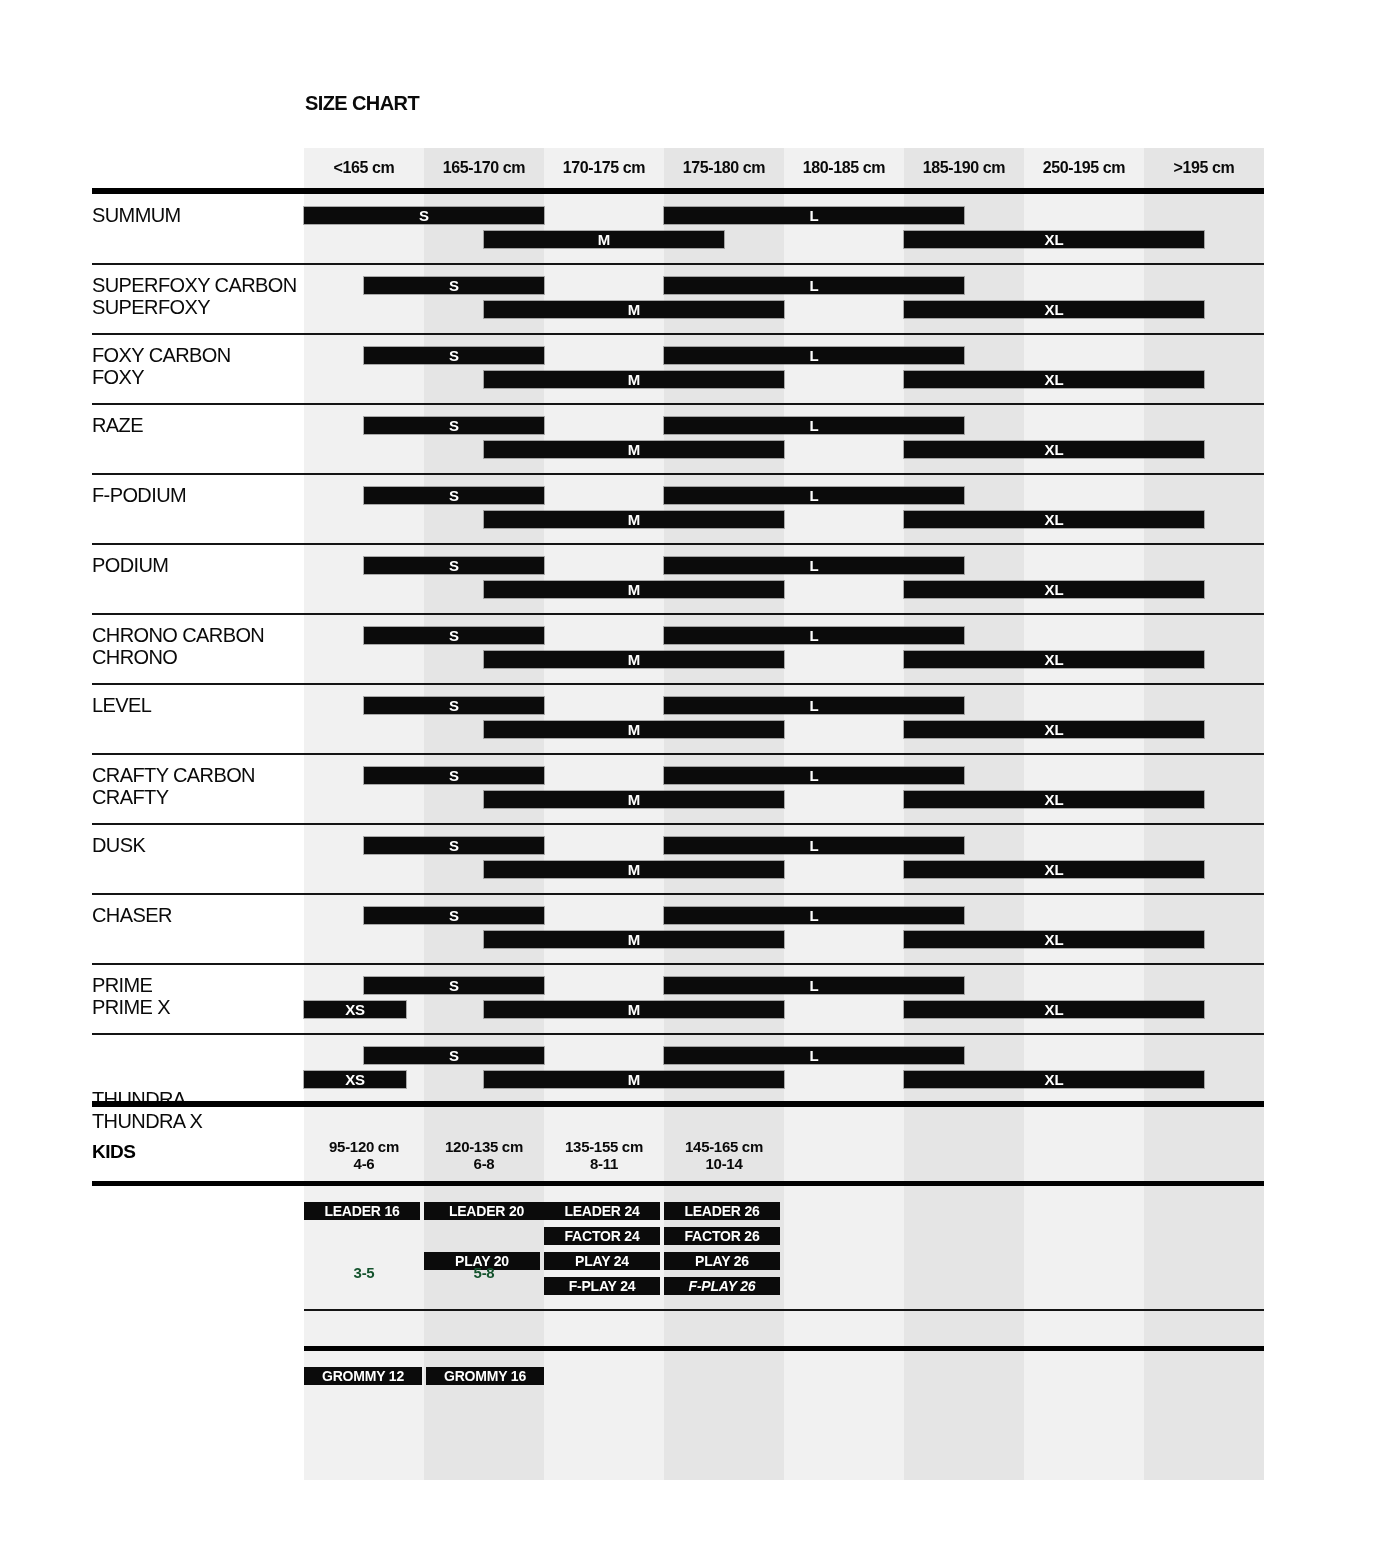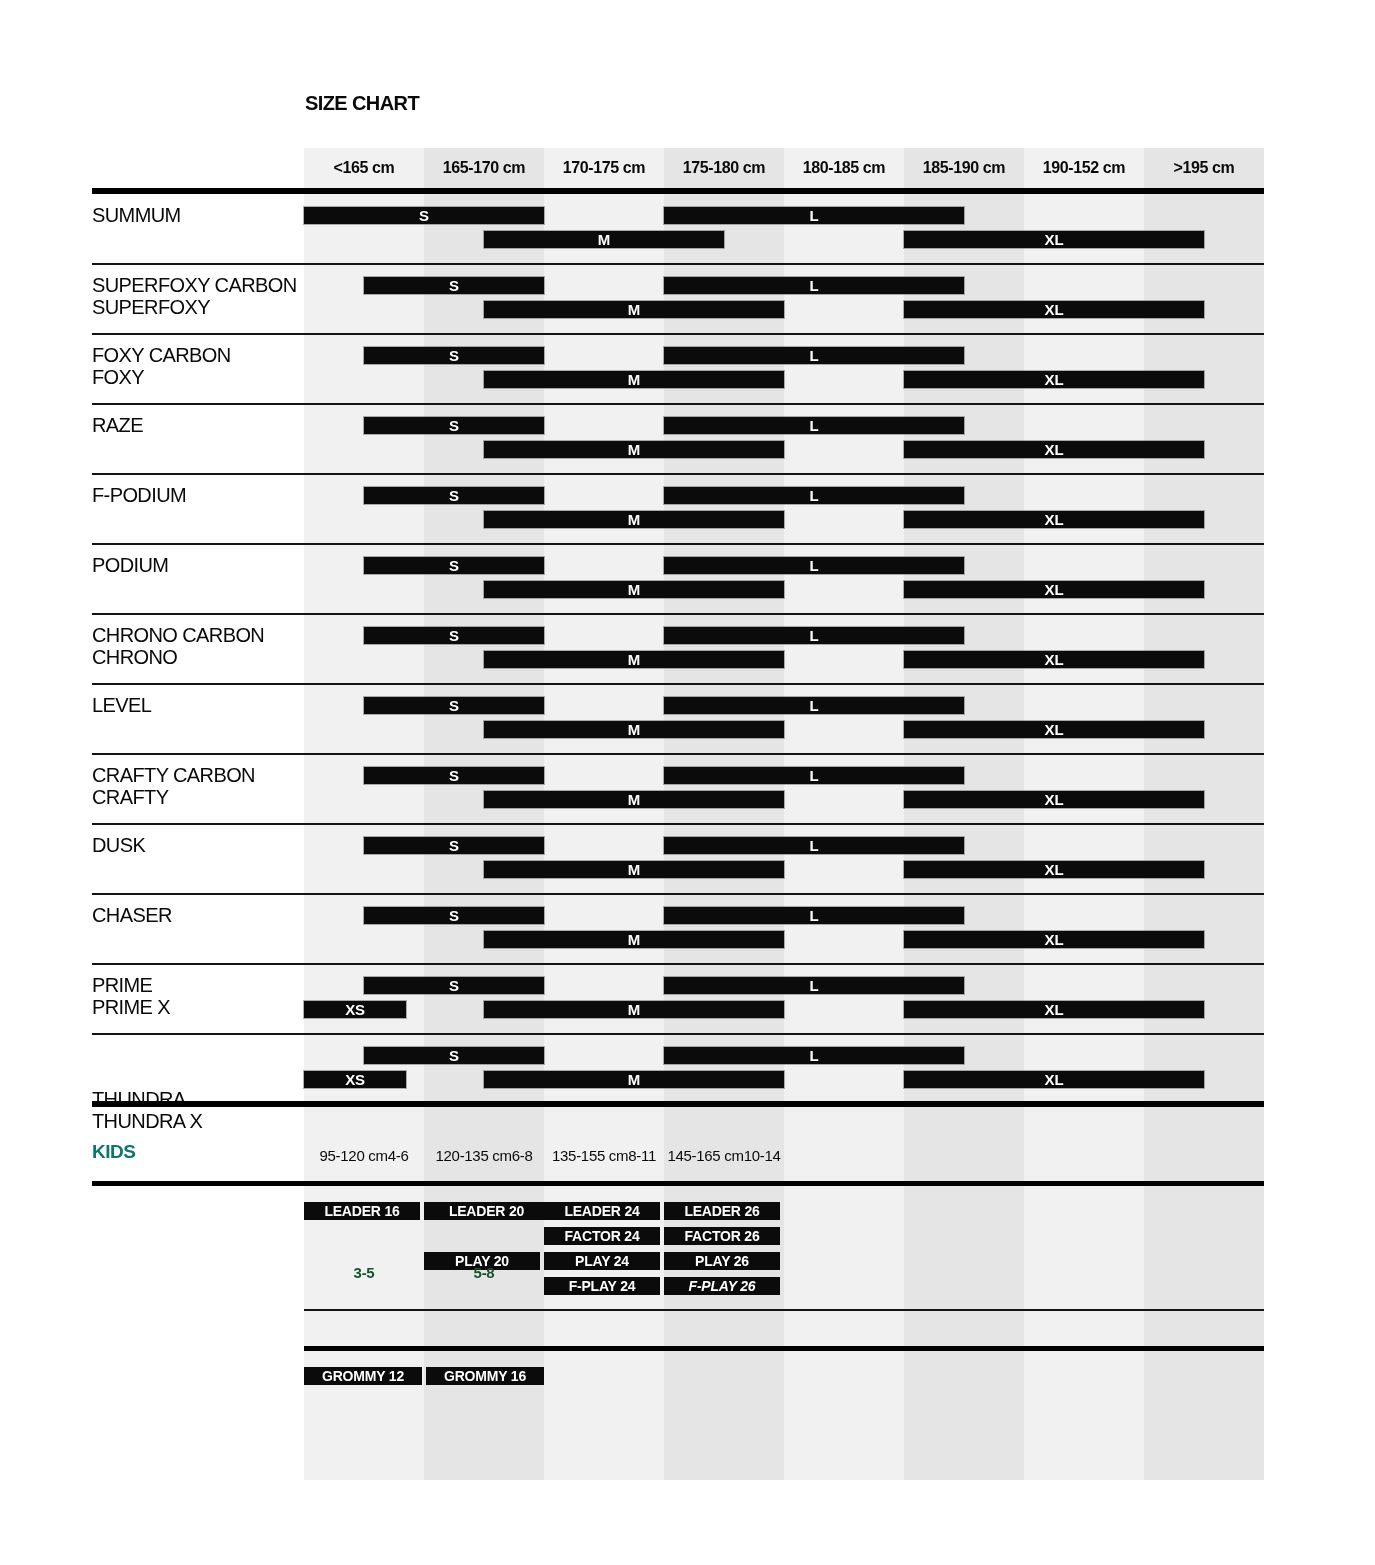--- a/index.html
+++ b/index.html
@@ -30,36 +30,36 @@
     color:#ffffff;font-size:15px;font-weight:700;letter-spacing:-0.2px;
   }
   .kbar{
     position:absolute;height:18px;background:#0b0b0b;
     display:flex;align-items:center;justify-content:center;
     color:#ffffff;font-size:14px;font-weight:700;letter-spacing:-0.2px;
     white-space:nowrap;
   }
   .kidshead{
     position:absolute;top:1138px;height:34px;width:120px;
-    display:flex;flex-direction:row;align-items:center;justify-content:center;
-    font-size:15px;font-weight:400;color:#0a0a0a;line-height:17px;
+    display:flex;flex-direction:column;align-items:center;justify-content:center;
+    font-size:15px;font-weight:700;color:#0a0a0a;line-height:17px;
     letter-spacing:-0.3px;text-align:center;white-space:nowrap;
   }
   .agelabel{
     position:absolute;top:1263px;height:19px;width:120px;
     display:flex;align-items:center;justify-content:center;
     font-size:15px;font-weight:700;color:#14532d;letter-spacing:-0.3px;
   }
   #title{
     position:absolute;left:305px;top:92px;
     font-size:20px;font-weight:700;color:#0a0a0a;letter-spacing:-0.6px;
   }
   #kids-label{
     position:absolute;left:92px;top:1141px;
-    font-size:19px;font-weight:700;color:#0f766e;letter-spacing:-0.5px;
+    font-size:19px;font-weight:700;color:#000000;letter-spacing:-0.5px;
   }
 </style>
 </head>
 <body>
 
 <div id="canvas">
   <div id="title">SIZE CHART</div>
   <div id="kids-label">KIDS</div>
   <div id="built">
       <div class="stripe" style="left: 304px; background: rgb(241, 241, 241);"></div>
@@ -69,21 +69,21 @@
       <div class="stripe" style="left: 784px; background: rgb(241, 241, 241);"></div>
       <div class="stripe" style="left: 904px; background: rgb(229, 229, 229);"></div>
       <div class="stripe" style="left: 1024px; background: rgb(241, 241, 241);"></div>
       <div class="stripe" style="left: 1144px; background: rgb(229, 229, 229);"></div>
       <div class="colhead" style="left: 304px;">&lt;165 cm</div>
       <div class="colhead" style="left: 424px;">165-170 cm</div>
       <div class="colhead" style="left: 544px;">170-175 cm</div>
       <div class="colhead" style="left: 664px;">175-180 cm</div>
       <div class="colhead" style="left: 784px;">180-185 cm</div>
       <div class="colhead" style="left: 904px;">185-190 cm</div>
-      <div class="colhead" style="left: 1024px;">190-152 cm</div>
+      <div class="colhead" style="left: 1024px;">250-195 cm</div>
       <div class="colhead" style="left: 1144px;">&gt;195 cm</div>
       <div class="hline" style="left: 92px; top: 188px; width: 1172px; height: 6px;"></div>
       <div class="rowlabel" style="top: 204px;">
         <div>SUMMUM</div>
       </div>
       <div class="bar" style="left: 304px; top: 207px; width: 240px;">S</div>
       <div class="bar" style="left: 484px; top: 231px; width: 240px;">M</div>
       <div class="bar" style="left: 664px; top: 207px; width: 300px;">L</div>
       <div class="bar" style="left: 904px; top: 231px; width: 300px;">XL</div>
       <div class="hline" style="left: 92px; top: 263px; width: 1172px; height: 2px; background: rgb(20, 20, 20);"></div>

